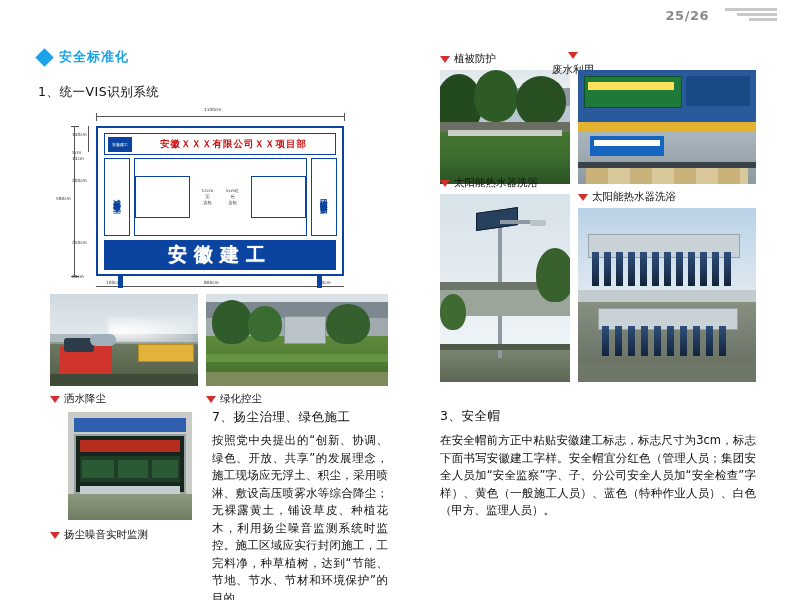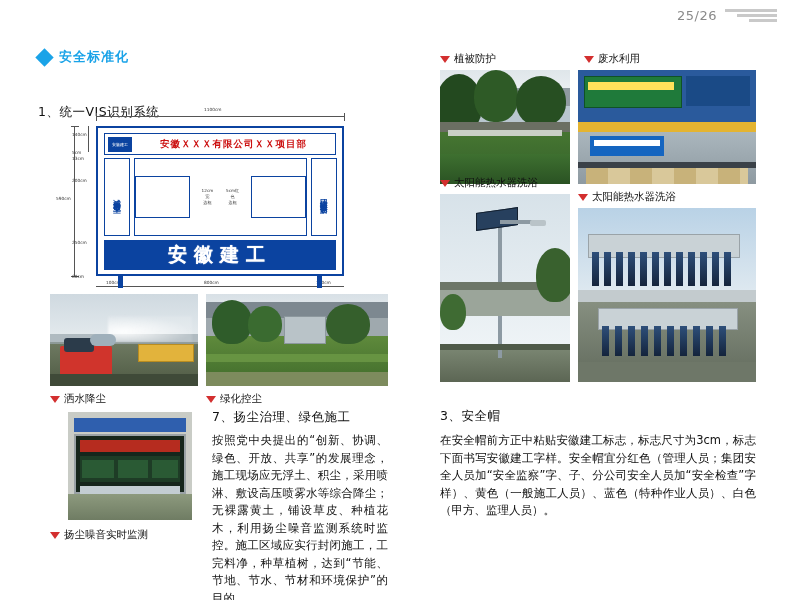--- a/index.html
+++ b/index.html
@@ -22,22 +22,22 @@
     height: 600px;
     background: #fff;
   }
 
   
   .page-num-wrap {
     position: absolute;
     right: 18px;
     top: 8px;
     display: flex;
-    align-items: center;
-    gap: 8px;
+    gap: 16px;
+    font-weight: bold;
   }
   .page-num {
     font-size: 13px;
     color: #8a8a8a;
     letter-spacing: 0.5px;
   }
   .page-num-deco {
     width: 52px;
     height: 14px;
     position: relative;
@@ -75,21 +75,21 @@
     font-weight: bold;
     letter-spacing: 1px;
   }
 
   .sub-head {
     position: absolute;
     font-size: 12.5px;
     color: #111;
     letter-spacing: 0.5px;
   }
-  #sub1 { left: 38px; top: 84px; margin-top: 20px; }
+  #sub1 { left: 38px; top: 84px; }
   #sub2 { left: 212px; top: 408px; width: 175px; line-height: 17px; }
   #sub3 { left: 440px; top: 408px; }
 
   
   .vis {
     position: absolute;
     left: 44px;
     top: 104px;
     width: 330px;
     height: 185px;
@@ -419,21 +419,21 @@
     <div style="position:absolute; left:0; top:18px; width:130px; height:18px; background:#8f9aa0;"></div>
     <div class="tree" style="left:-4px; top:4px; width:46px; height:60px; background:#23491f;"></div>
     <div class="tree" style="left:34px; top:0px; width:44px; height:52px; background:#2e5a26;"></div>
     <div class="tree" style="left:76px; top:6px; width:50px; height:50px; background:#274f22;"></div>
     <div class="ground" style="top:52px; bottom:0; background:linear-gradient(180deg,#4a7a33,#33602a);"></div>
     <div style="position:absolute; left:0; top:52px; width:130px; height:10px; background:#6b6f63;"></div>
     <div style="position:absolute; left:8px; top:60px; width:114px; height:6px; background:#c9cfc6;"></div>
     <div style="position:absolute; left:0; bottom:0; width:130px; height:30px; background:linear-gradient(180deg,#3e7030,#2a5223);"></div>
   </div>
 
-  <div class="cap" style="left:584px; top:52px;">
+  <div class="cap" style="left:552px; top:52px;flex-direction:column;">
     <span class="tri"></span>
     <span>废水利用</span>
   </div>
   <div class="photo" style="left:578px; top:70px; width:178px; height:114px;">
     <div style="position:absolute; inset:0; background:#96a5ad;"></div>
     <div style="position:absolute; left:0; top:0; width:178px; height:52px; background:#2a5a9c;"></div>
     <div style="position:absolute; left:6px; top:6px; width:96px; height:30px; background:#1f7a3a; border:1px solid #0f5226;"></div>
     <div style="position:absolute; left:10px; top:12px; width:86px; height:8px; background:#ffe15a;"></div>
     <div style="position:absolute; left:108px; top:6px; width:64px; height:30px; background:#1a4a86;"></div>
     <div style="position:absolute; left:0; top:52px; width:178px; height:10px; background:#e4b431;"></div>

